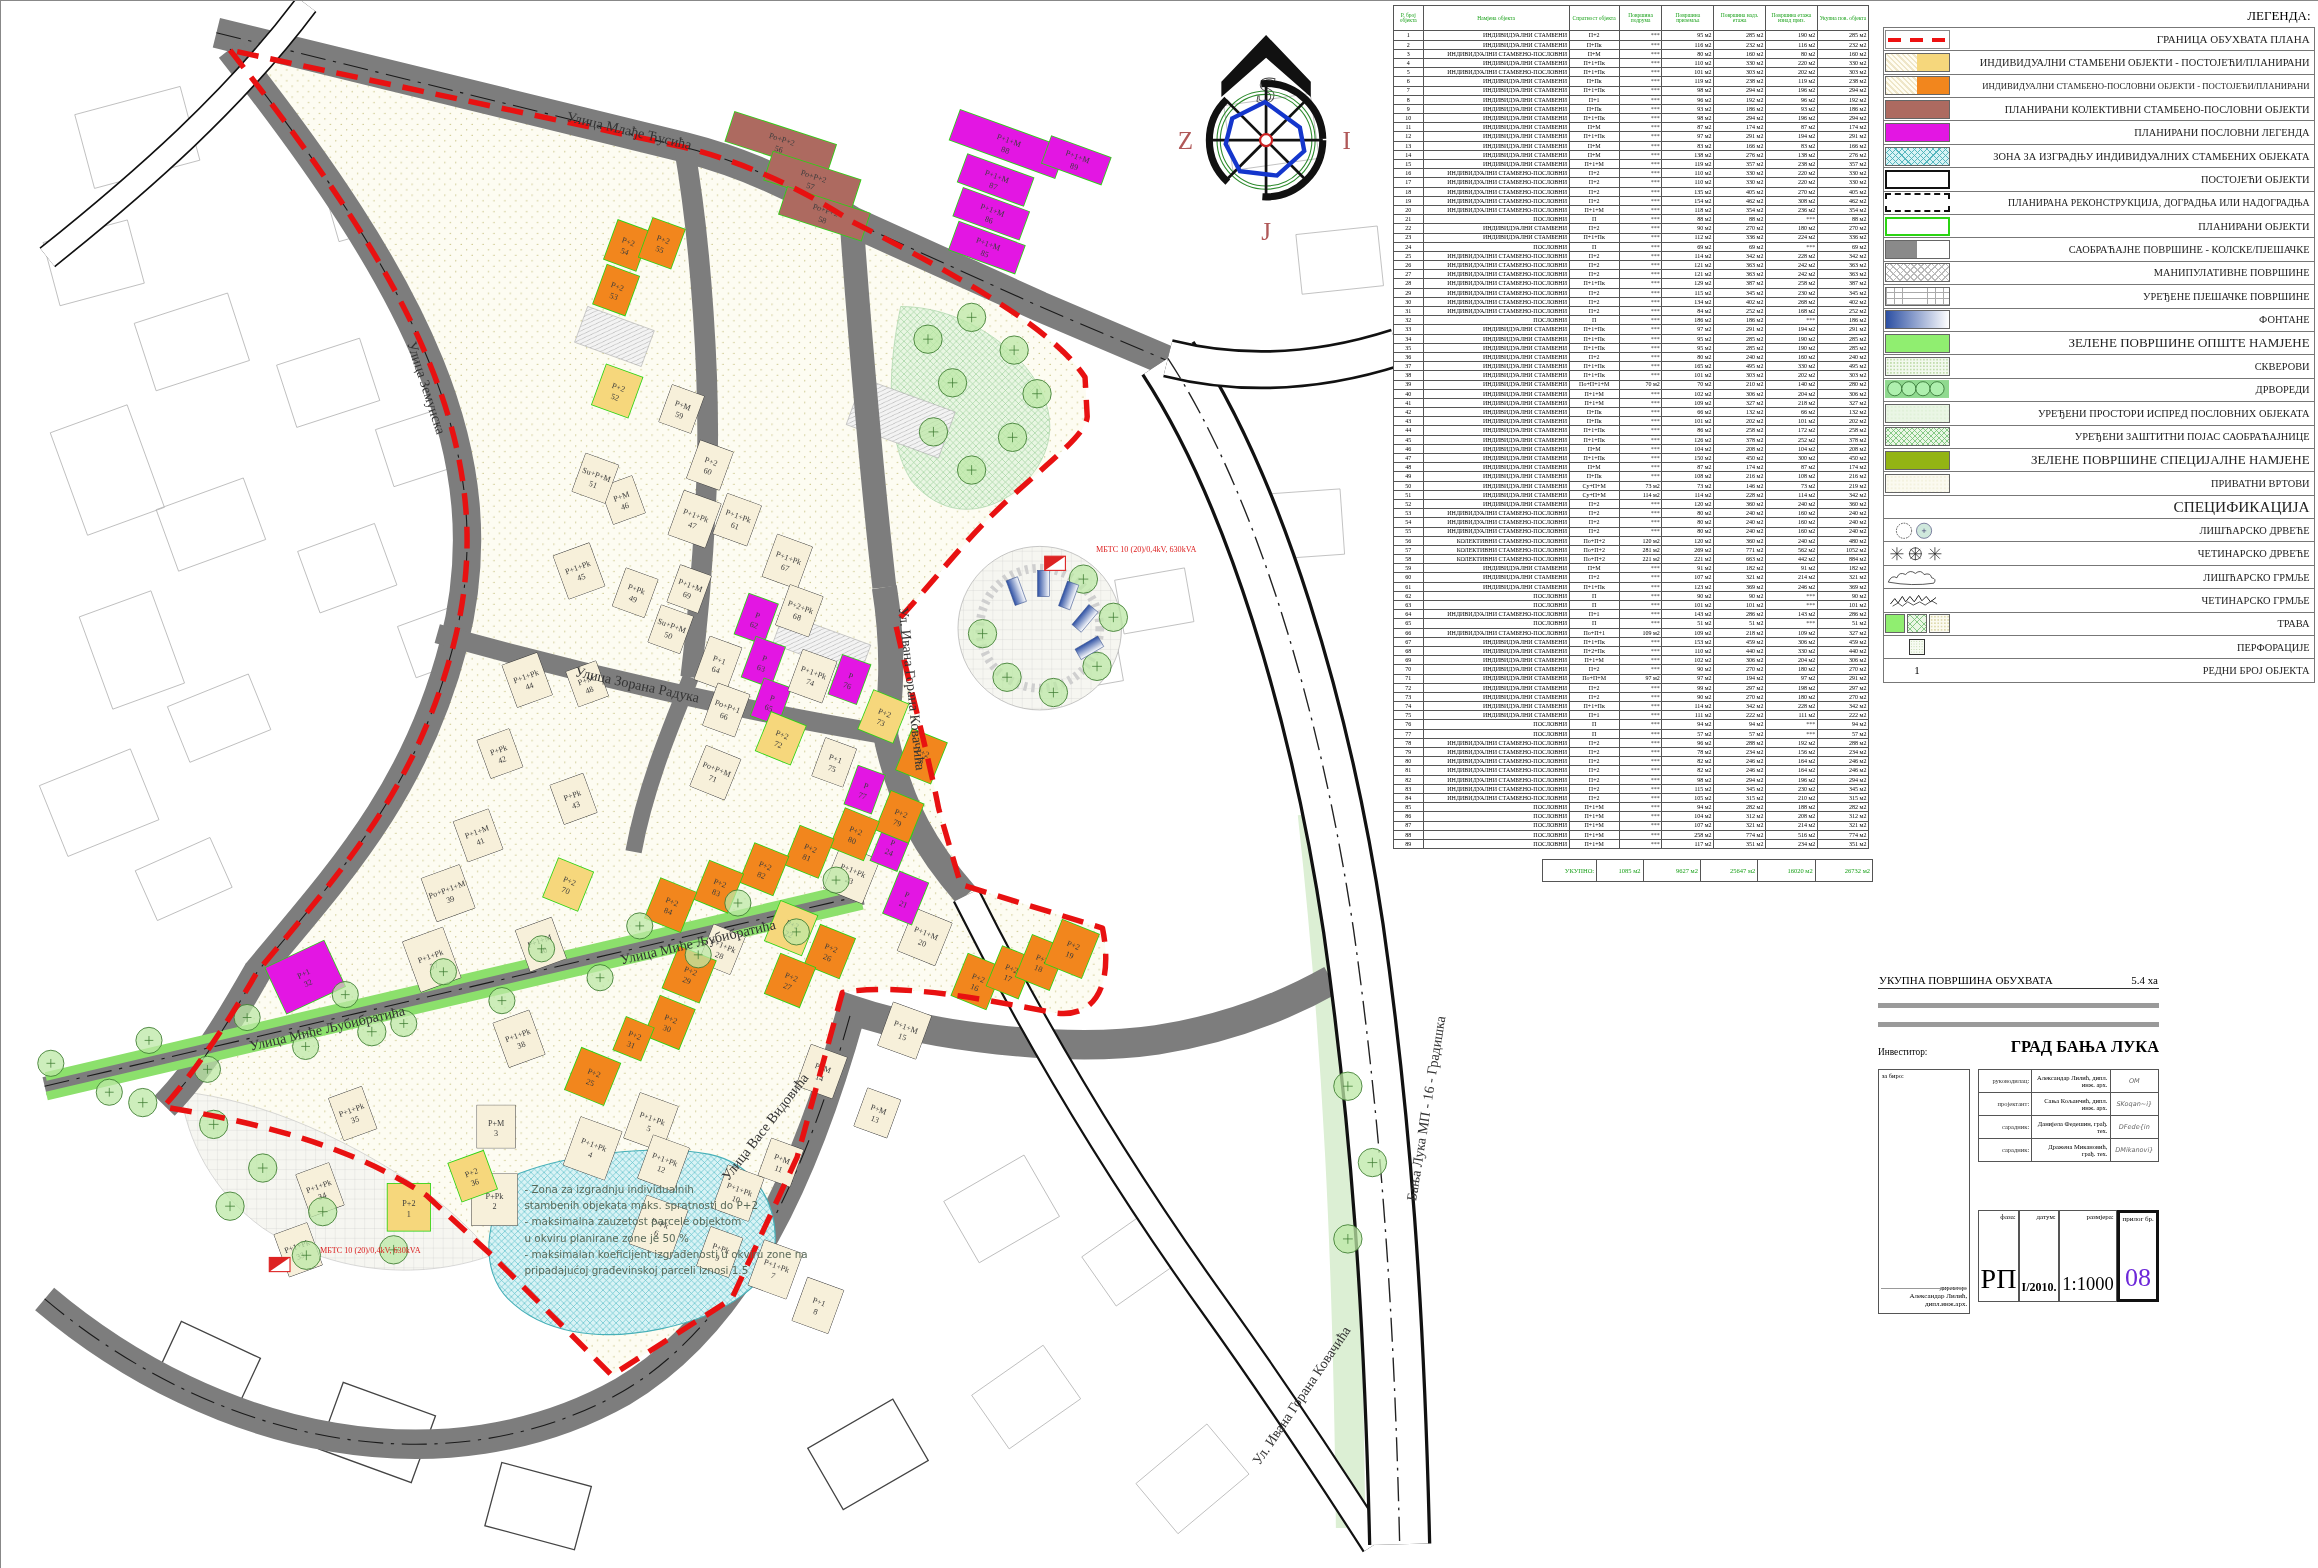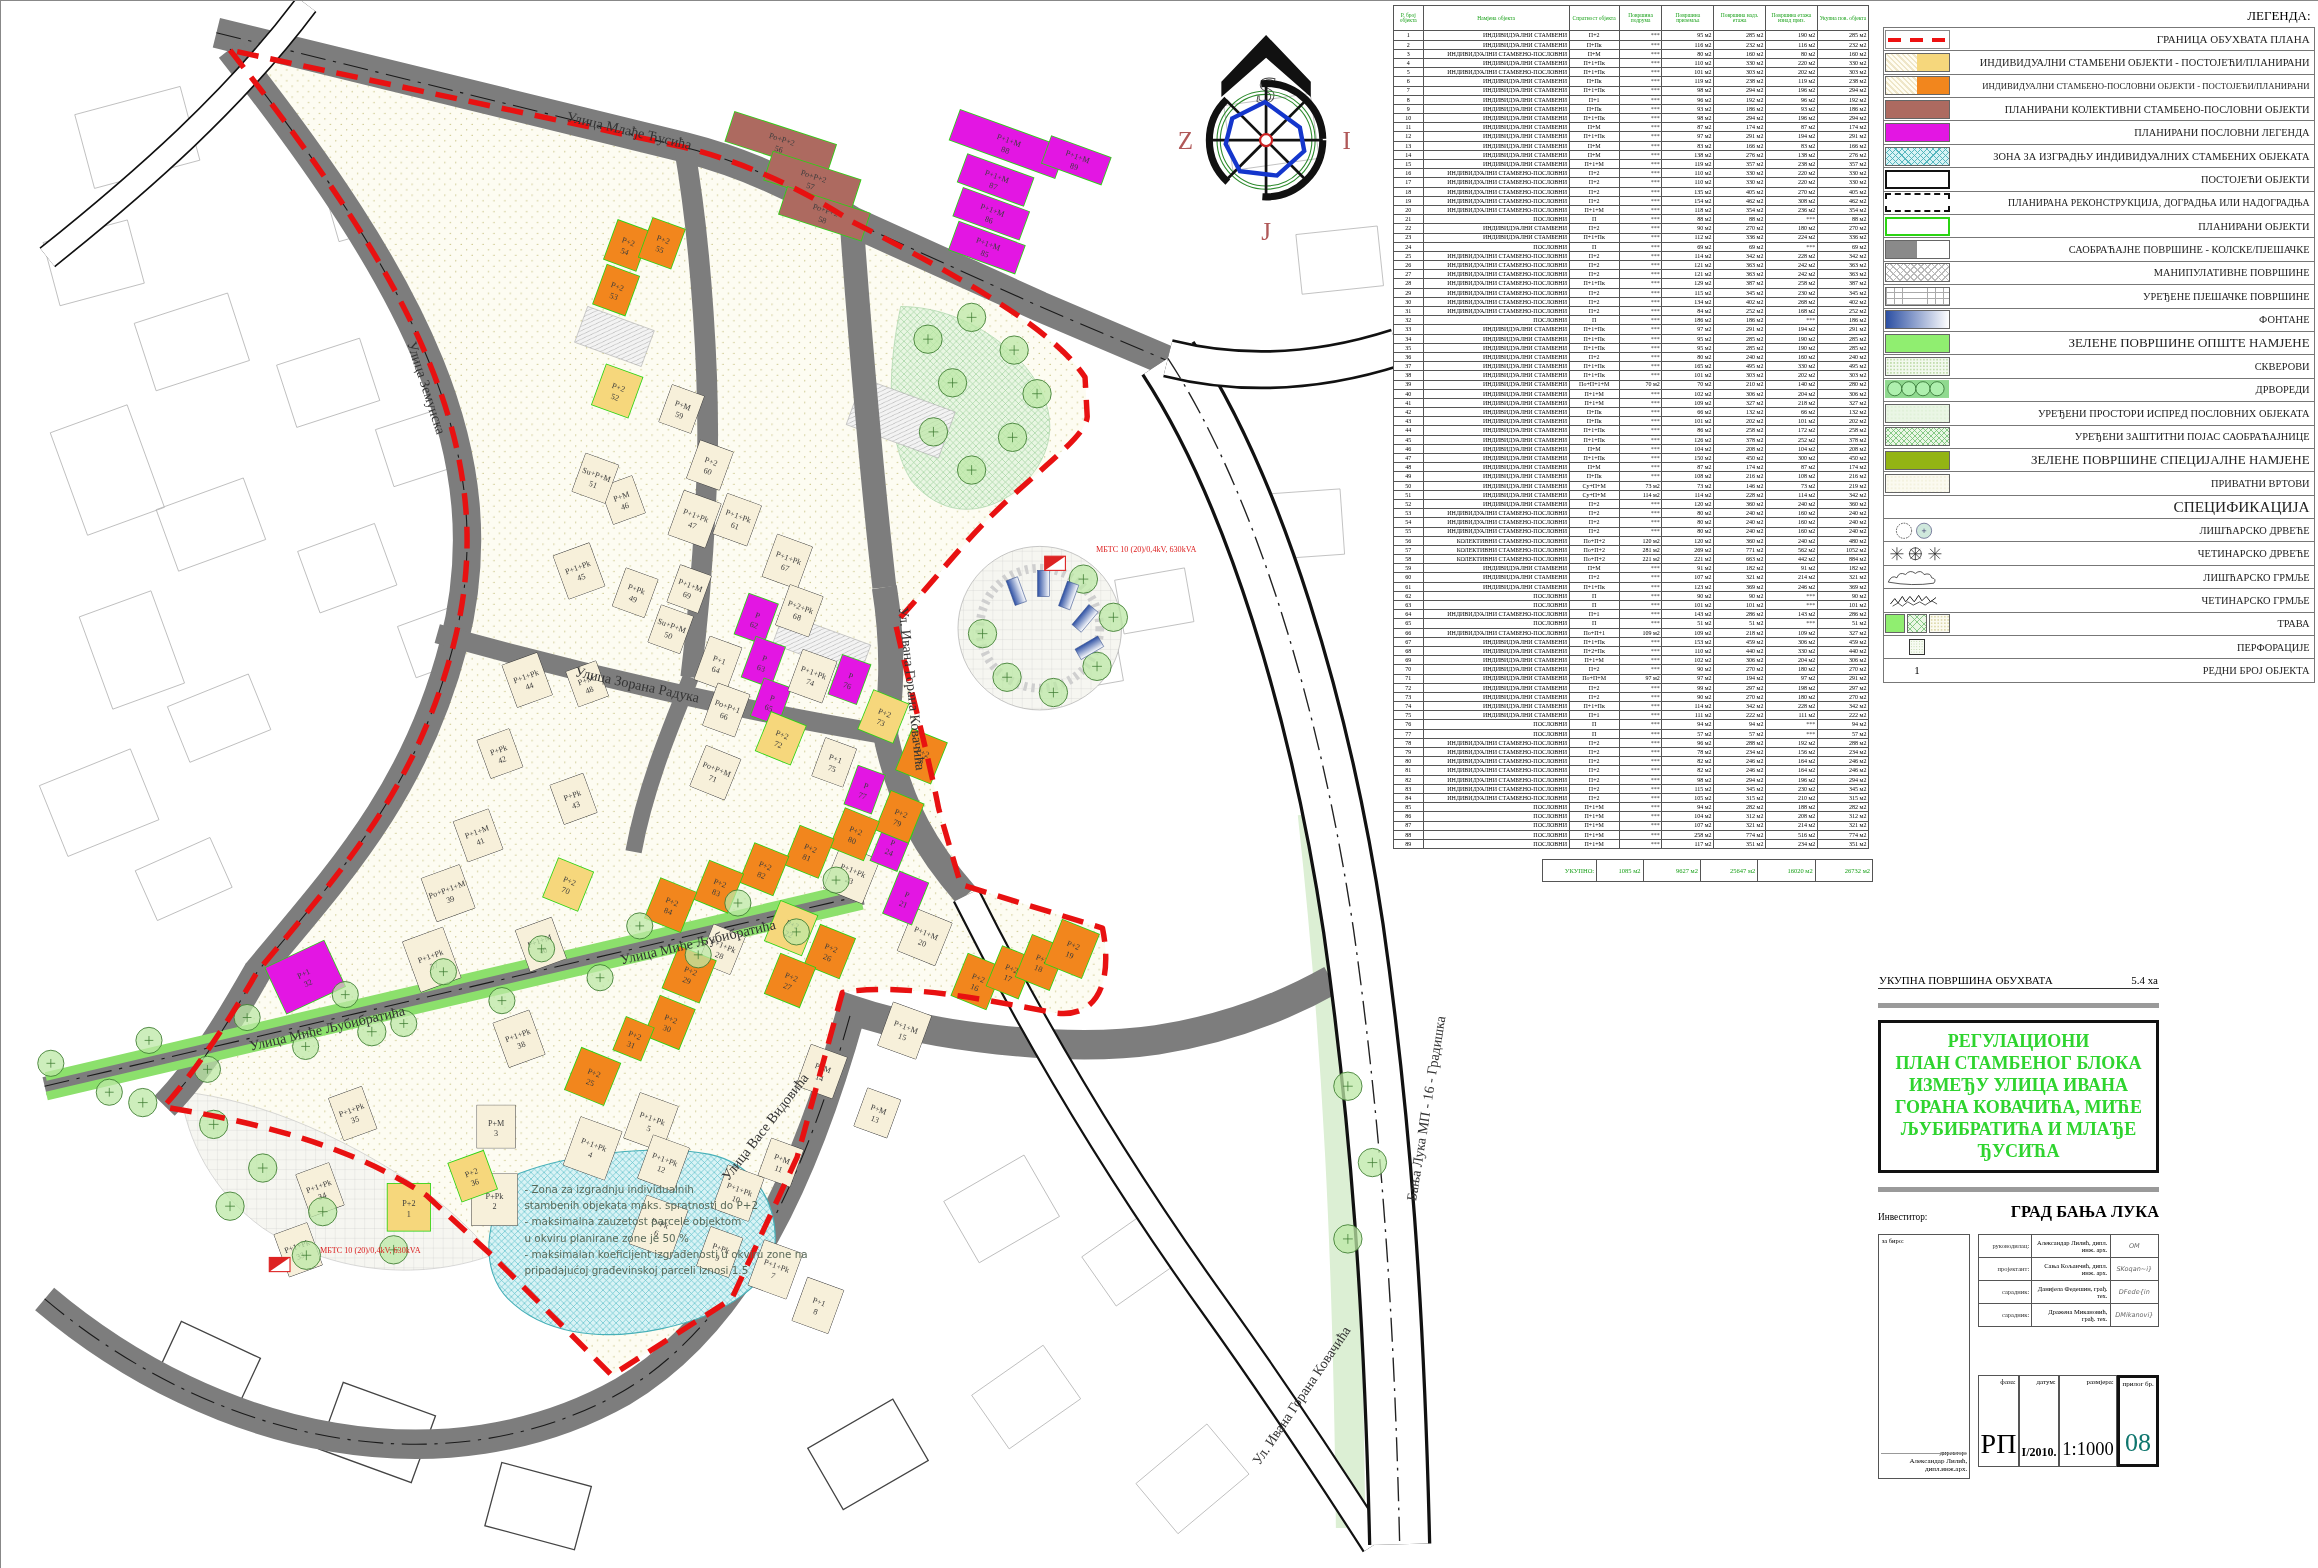--- a/index.html
+++ b/index.html
@@ -101,21 +101,21 @@
   td.pname{text-align:right;font-size:7.4px;}
   td.sig{width:43px;font-family:"DejaVu Sans",sans-serif;font-style:italic;font-size:8.7px;color:#666;text-align:center;}
   .phase-row{display:flex;margin-top:48px;}
   .pcell{border:0.5px solid #555;height:92px;box-sizing:border-box;position:relative;}
   .pcell .plab{position:absolute;right:2.2px;top:2.2px;font-size:7px;}
   .pcell .pval{position:absolute;left:0;right:0;bottom:6px;text-align:center;}
   .pv-faza{font-size:28px;}
   .pv-datum{font-size:12px;font-weight:bold;}
   .pv-razm{font-size:18.5px;}
   .prilog{border:3.8px solid #111;}
-  .pv-prilog{font-size:26px;color:#0f766e;}
+  .pv-prilog{font-size:26px;color:#6d28d9;}
 </style>
 </head>
 <body>
 
 <div class="sheet">
 
   <div id="map-wrap">
   <svg id="map-svg" width="1505" height="1569" viewBox="0 0 2760 2877">
     <defs>
       <pattern id="pat-dots" width="20" height="20" patternUnits="userSpaceOnUse">
@@ -1992,27 +1992,20 @@
         </div>
       </div>
   </div>
 
   <div id="title-col">
     <div class="sumline">
       <span>УКУПНА ПОВРШИНА ОБУХВАТА</span>
       <span>5.4 ха</span>
     </div>
     <div class="gbar"></div>
-    <div class="main-title" id="main-title">
-        <div>РЕГУЛАЦИОНИ</div>
-        <div>ПЛАН СТАМБЕНОГ БЛОКА</div>
-        <div>ИЗМЕЂУ УЛИЦА ИВАНА</div>
-        <div>ГОРАНА КОВАЧИЋА, МИЋЕ</div>
-        <div>ЉУБИБРАТИЋА И МЛАЂЕ ЂУСИЋА</div>
-      </div>
     <div class="gbar"></div>
     <div class="inv-row">
       <span class="inv-label">Инвеститор:</span>
       <span class="inv-name">ГРАД БАЊА ЛУКА</span>
     </div>
     <div class="low">
       <div class="biro-box">
         <div class="zb">за биро:</div>
         <div class="dir">директор:</div>
         <div class="dirname">Александар Лилић, дипл.инж.арх.</div>

